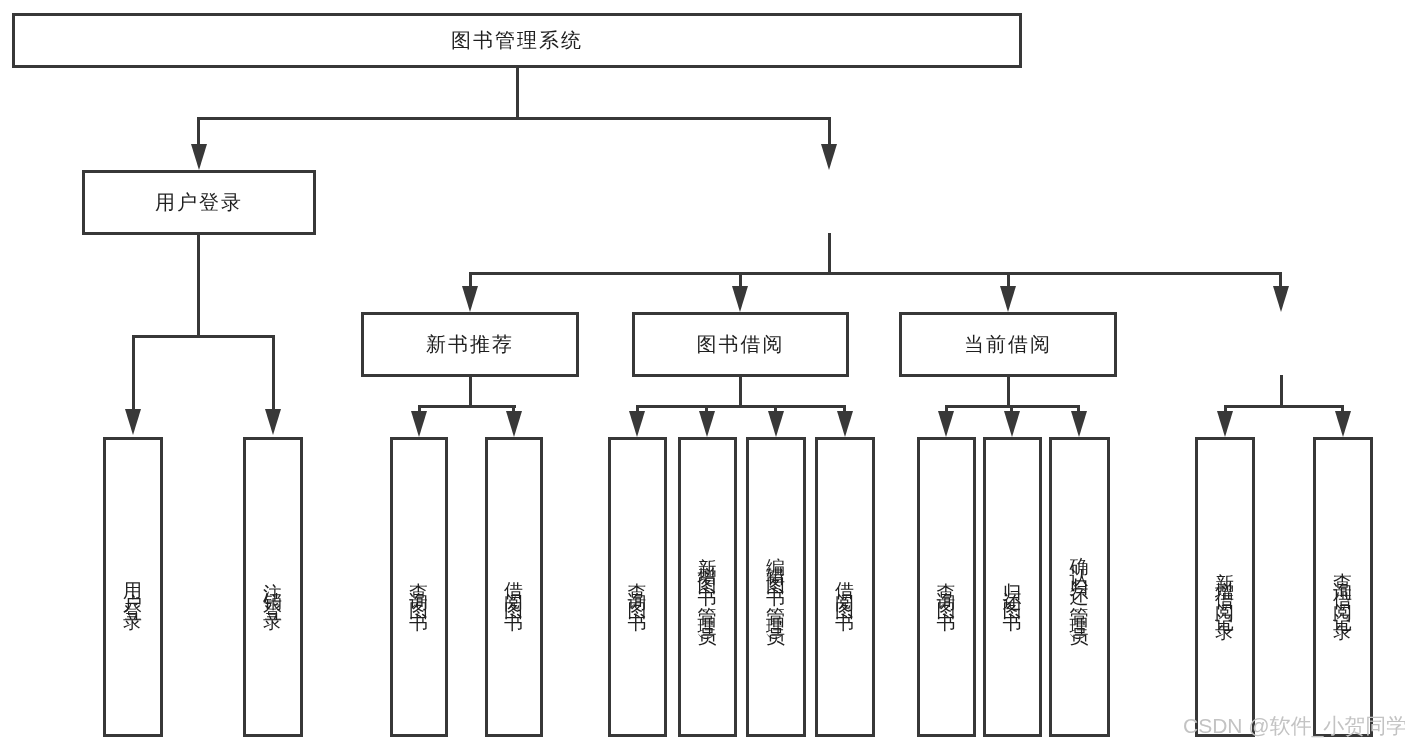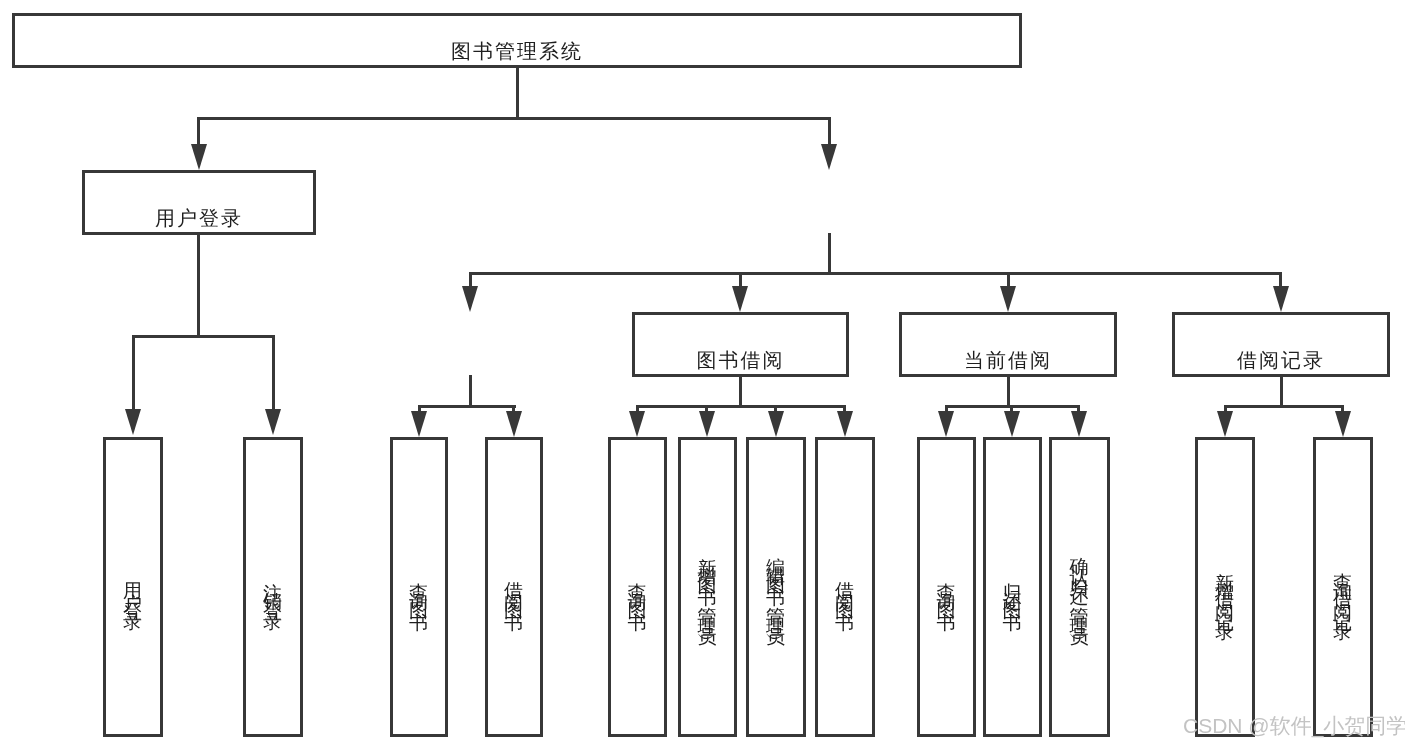--- a/index.html
+++ b/index.html
@@ -14,21 +14,21 @@
   .canvas{
     position:relative;
     width:1405px;height:747px;
     background:var(--background);
     overflow:hidden;
   }
   .node{
     position:absolute;
     background:#fff;
     border:3px solid var(--line);
-    display:flex;align-items:flex-end;justify-content:center;
+    display:flex;align-items:center;justify-content:center;
     color:var(--text);
     font-size:20px;
     letter-spacing:2px;
     z-index:2;
   }
   .leaf{
     position:absolute;
     top:437px;height:300px;
     background:#fff;
     border:3px solid var(--line);
@@ -93,28 +93,28 @@
   <div class="hl" style="left:469px;top:272px;width:813px"></div>
   <div class="vl" style="left:469px;top:272px;height:16px"></div>
   <div class="vl" style="left:739px;top:272px;height:16px"></div>
   <div class="vl" style="left:1007px;top:272px;height:16px"></div>
   <div class="vl" style="left:1279px;top:272px;height:16px"></div>
   <div class="arrow" style="left:462px;top:286px"></div>
   <div class="arrow" style="left:732px;top:286px"></div>
   <div class="arrow" style="left:1000px;top:286px"></div>
   <div class="arrow" style="left:1273px;top:286px"></div>
 
+  <div class="node" style="left:361px;top:312px;width:218px;height:65px">
+    <span>新书推荐</span>
+  </div>
   <div class="node" style="left:632px;top:312px;width:217px;height:65px">
     <span>图书借阅</span>
   </div>
   <div class="node" style="left:899px;top:312px;width:218px;height:65px">
     <span>当前借阅</span>
-  </div>
-  <div class="node" style="left:1172px;top:312px;width:218px;height:65px">
-    <span>借阅记录</span>
   </div>
 
   <div class="vl" style="left:469px;top:375px;height:32px"></div>
   <div class="hl" style="left:418px;top:405px;width:98px"></div>
   <div class="vl" style="left:418px;top:405px;height:8px"></div>
   <div class="vl" style="left:512px;top:405px;height:8px"></div>
   <div class="arrow" style="left:411px;top:411px"></div>
   <div class="arrow" style="left:506px;top:411px"></div>
 
   <div class="vl" style="left:739px;top:375px;height:32px"></div>

